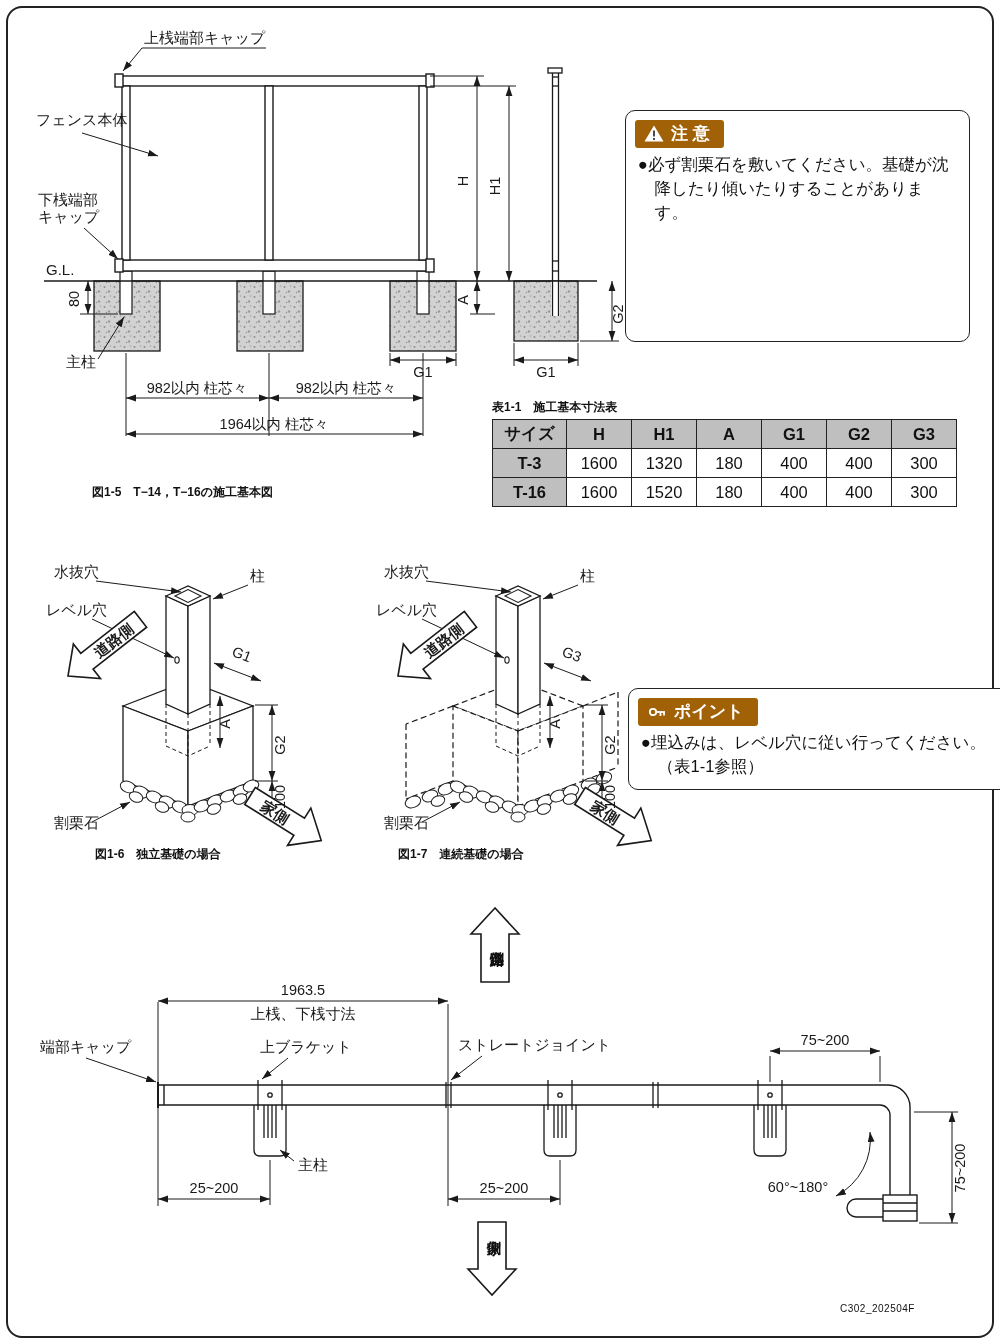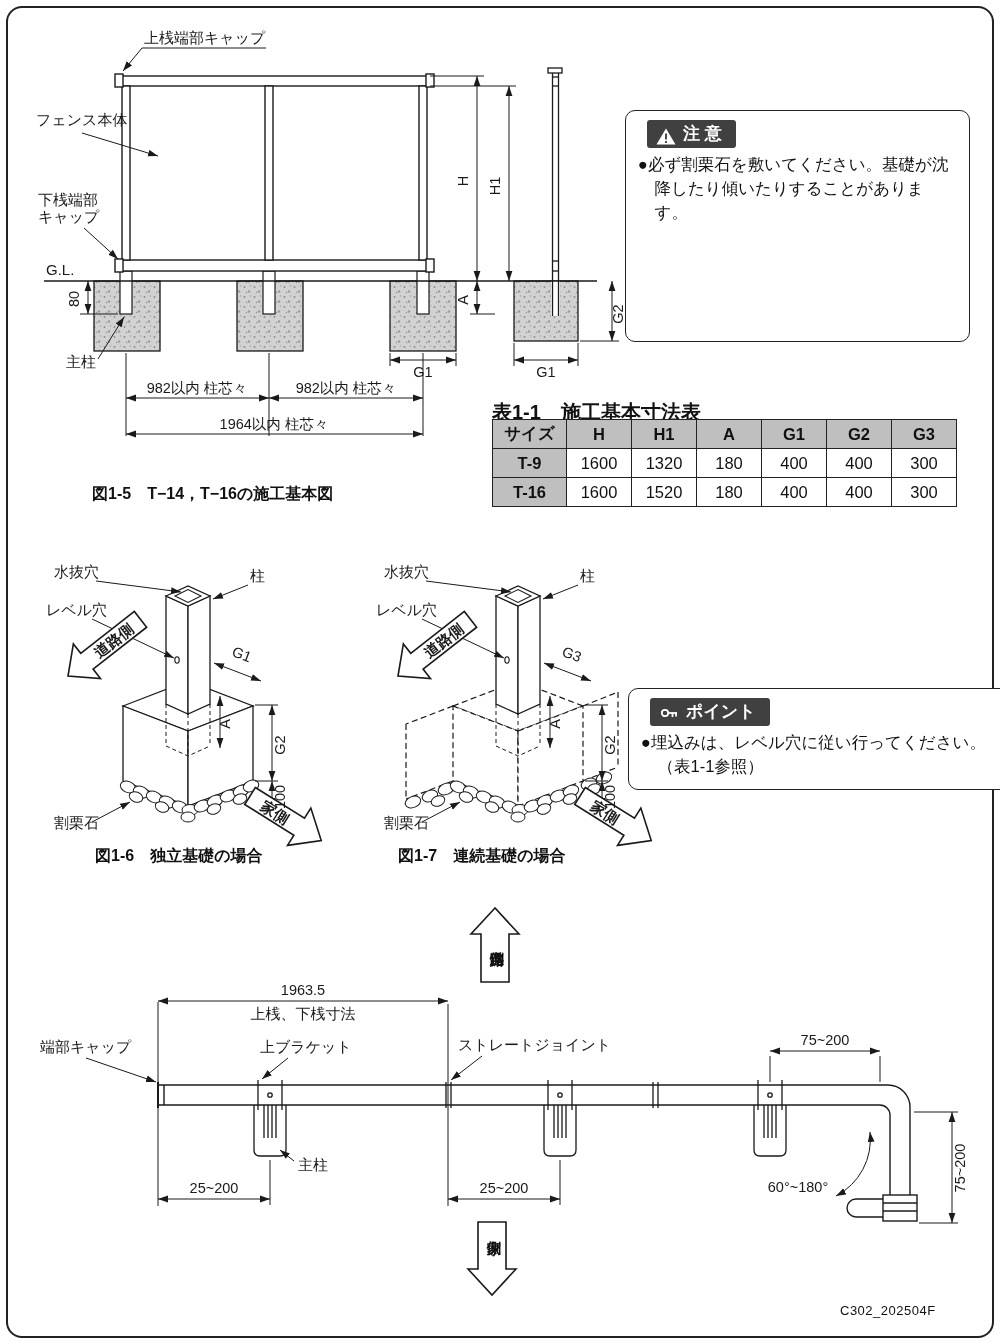--- a/index.html
+++ b/index.html
@@ -6,34 +6,34 @@
   html,body{width:1000px;height:1344px;background:#fff;color:#111;
     font-family:"Liberation Sans","DejaVu Sans",sans-serif}
   body{position:relative;overflow:hidden}
   .page-border{position:absolute;left:6px;top:6px;right:6px;bottom:6px;
     border:2.5px solid #222;border-radius:16px;pointer-events:none}
   .abs{position:absolute}
   svg{overflow:visible}
   svg text{font-size:15px;fill:#1a1a1a;font-family:"Liberation Sans","DejaVu Sans",sans-serif}
   svg text.dim{font-size:14.5px}
   svg text.b{font-weight:bold}
-  .caption{position:absolute;font-size:16px;font-weight:bold;white-space:nowrap}
+  .caption{position:absolute;font-size:12px;font-weight:bold;white-space:nowrap}
   .note-box{position:absolute;border:1.6px solid #222;border-radius:10px;background:#fff}
-  .chip{display:inline-flex;align-items:flex-end;gap:7px;background:#404040;color:#fff;
-    font-weight:bold;font-size:17px;padding:2px 14px 3px 9px;border-radius:3px;margin:9px 0 3px 21px}
+  .chip{display:inline-flex;align-items:center;gap:7px;background:#a16207;color:#fff;
+    font-weight:bold;font-size:17px;padding:2px 14px 3px 9px;border-radius:3px;margin:9px 0 3px 9px}
   .note-body{padding:2px 12px 8px 12px;font-size:16.5px;line-height:1.45}
   .note-body p{padding-left:1em;text-indent:-1em}
-  .tbl-title{position:absolute;font-size:20px;font-weight:bold;white-space:nowrap}
+  .tbl-title{position:absolute;font-size:12px;font-weight:bold;white-space:nowrap}
   table.dim-table{position:absolute;border-collapse:collapse;font-size:16.5px;table-layout:fixed}
   table.dim-table th,table.dim-table td{border:1.4px solid #222;text-align:center;height:29px;padding:0}
   table.dim-table th{background:#bfbfbf;font-weight:bold}
   table.dim-table td{background:#fff;font-weight:normal}
   .vtext{position:absolute;writing-mode:vertical-rl;text-orientation:upright;
     font-size:14.5px;font-weight:bold;letter-spacing:1px;white-space:nowrap}
-  .footer-code{position:absolute;font-size:13px;letter-spacing:.5px}
+  .footer-code{position:absolute;font-size:10px;letter-spacing:.5px}
 </style>
 </head>
 <body>
 
 <div class="page-border"></div>
 
 <svg class="abs" style="left:22px;top:24px" width="608" height="456" viewBox="0 0 608 456">
   <defs>
     <marker id="m5" markerWidth="11" markerHeight="8" refX="10" refY="4" orient="auto-start-reverse" markerUnits="userSpaceOnUse">
       <path d="M0,0.6 L10,4 L0,7.4 Z" fill="#1a1a1a"></path>
@@ -157,21 +157,21 @@
       <tr>
     <th style="width:74px">サイズ</th>
     <th style="width:65px">H</th>
     <th style="width:65px">H1</th>
     <th style="width:65px">A</th>
     <th style="width:65px">G1</th>
     <th style="width:65px">G2</th>
     <th style="width:65px">G3</th>
   </tr>
   <tr>
-    <th>T-9</th>
+    <th>T-3</th>
     <td>1600</td>
     <td>1320</td>
     <td>180</td>
     <td>400</td>
     <td>400</td>
     <td>300</td>
   </tr>
   <tr>
     <th>T-16</th>
     <td>1600</td>

